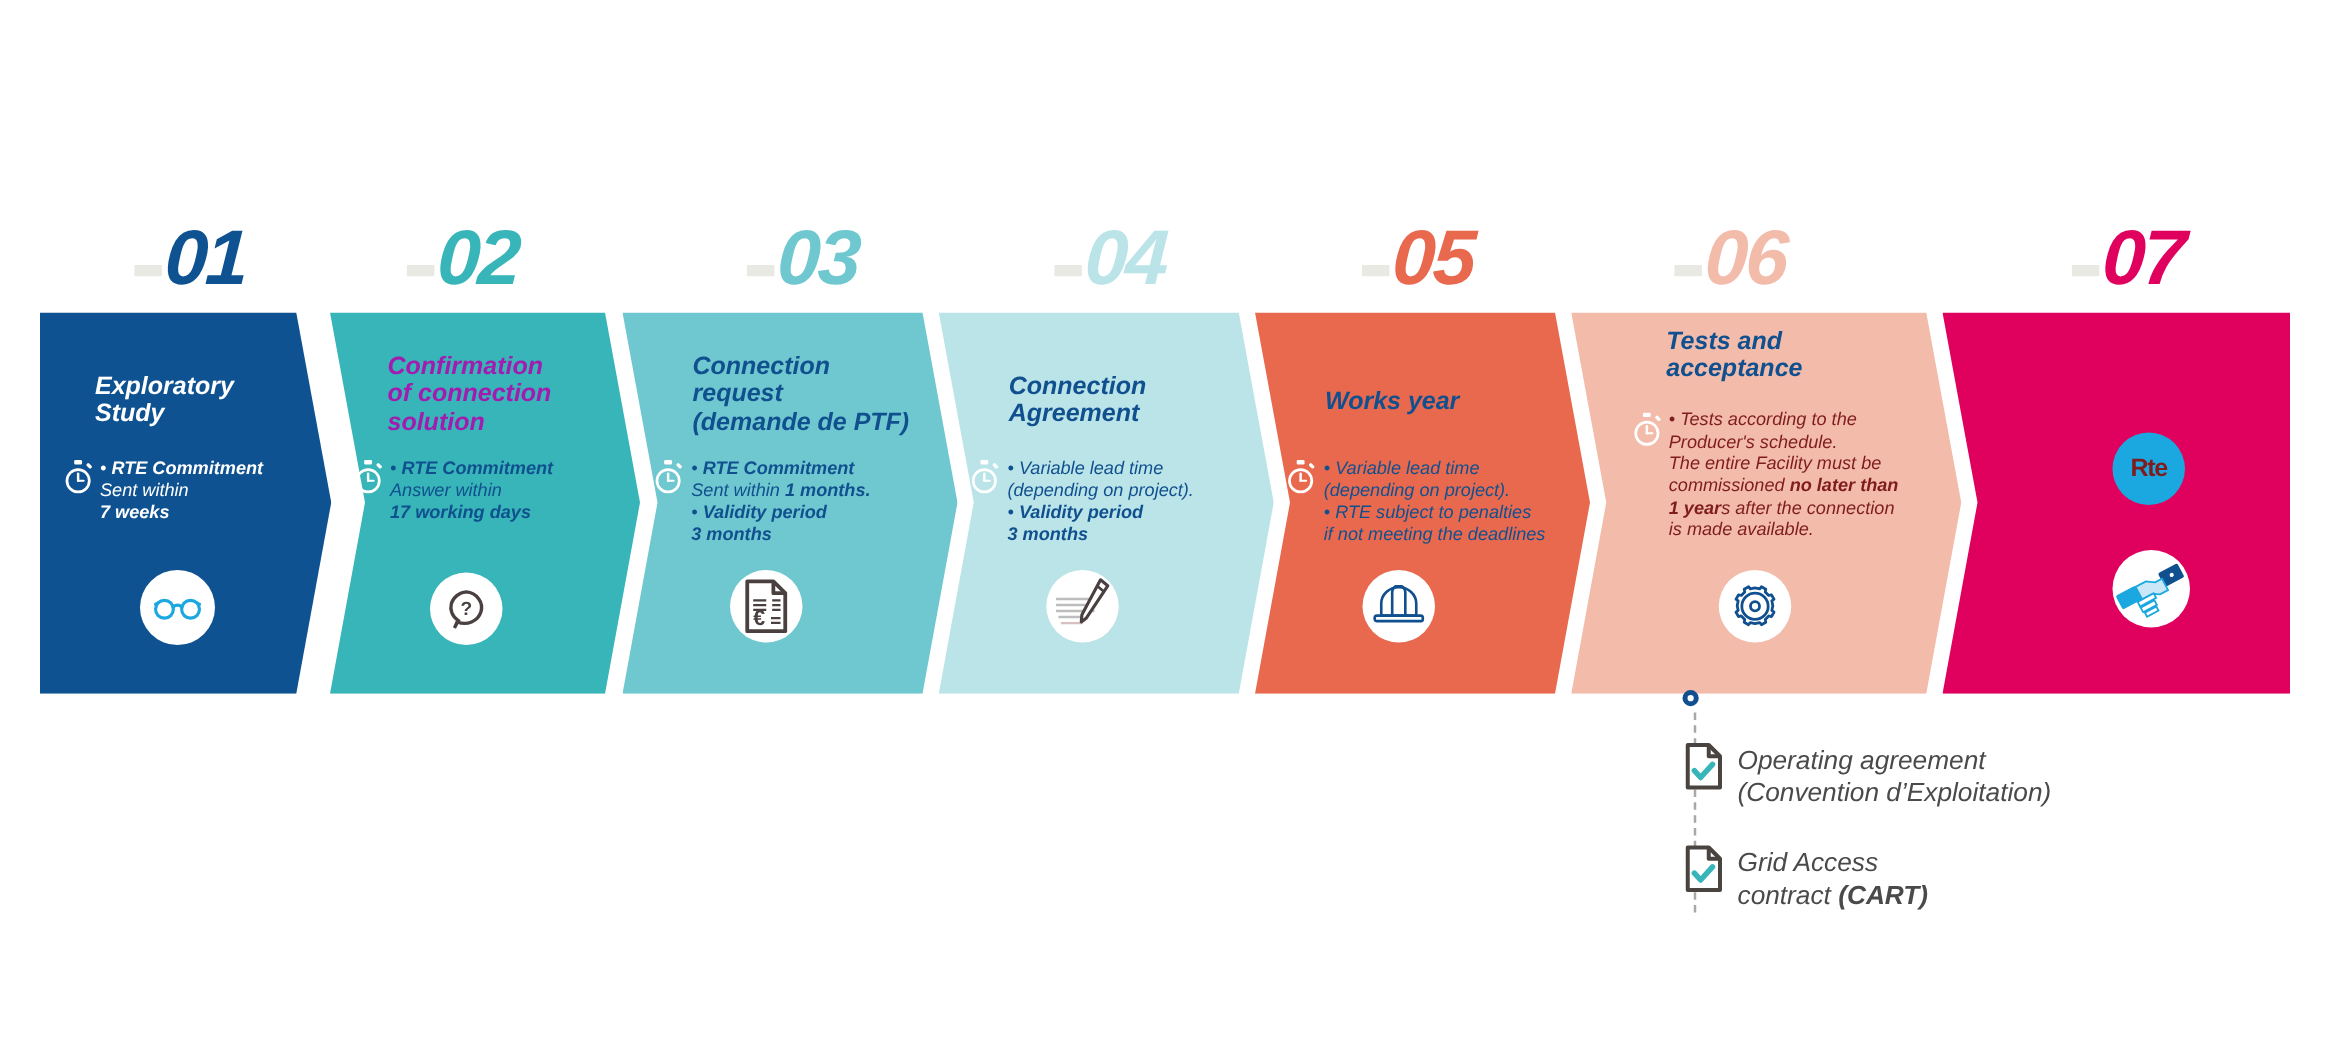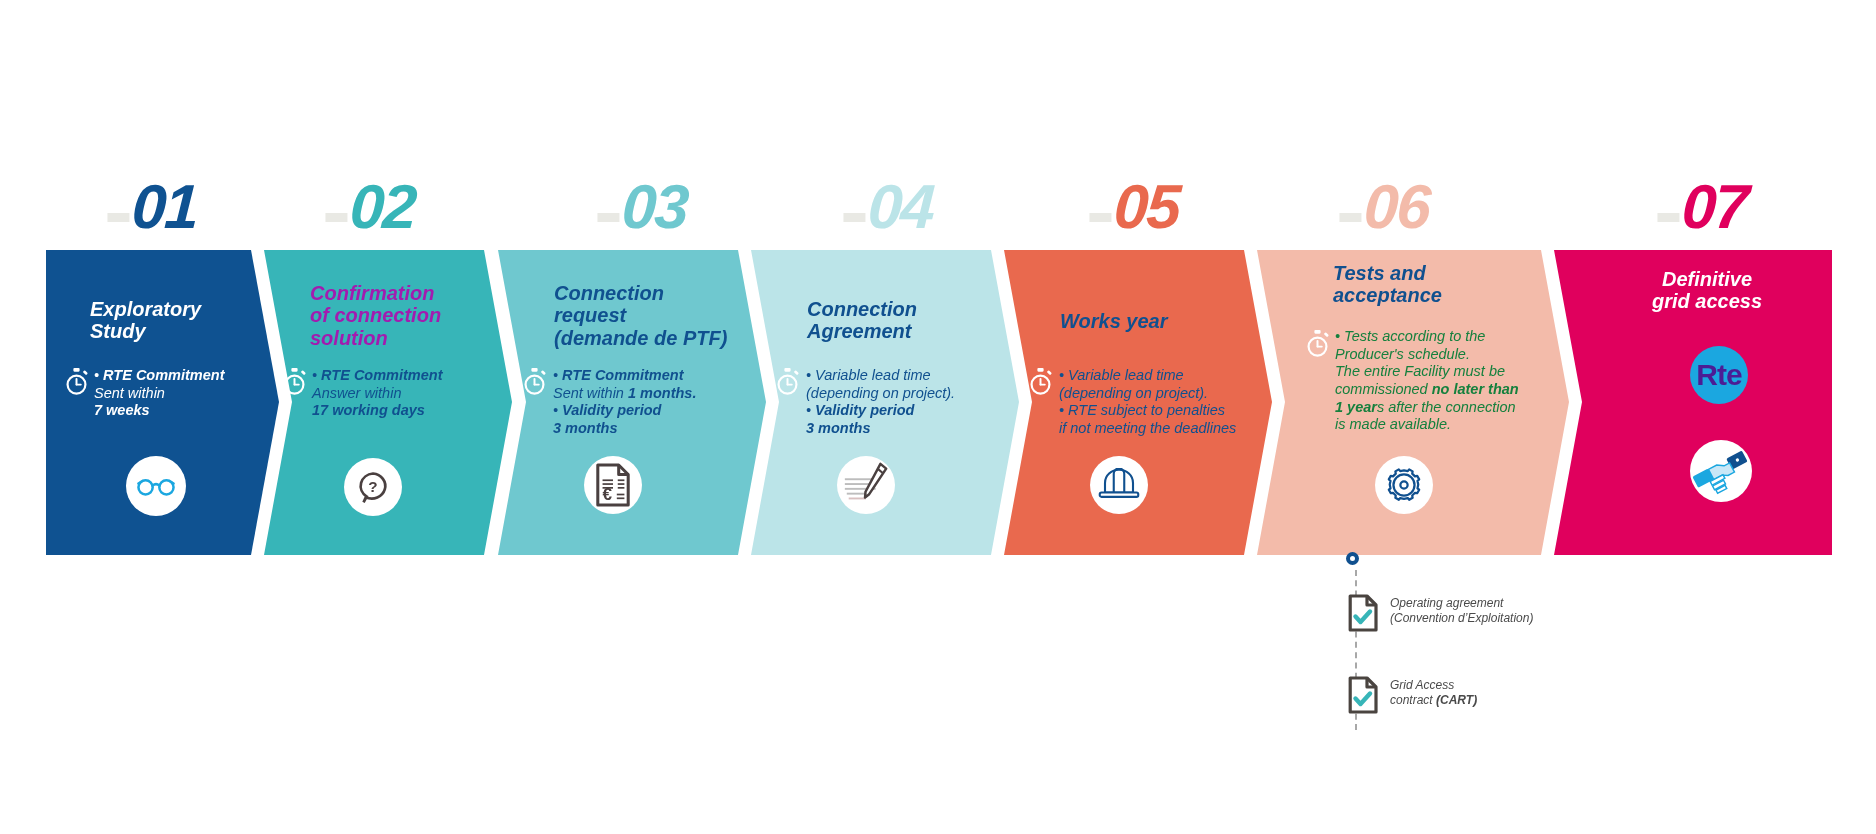--- a/index.html
+++ b/index.html
@@ -113,21 +113,21 @@
     position: absolute;
     width: 0;
     border-left: 2px dashed #a8a8a8;
   }
   .doc-row {
     position: absolute;
     display: flex;
     align-items: flex-start;
   }
   .doc-text {
-    font-size: 12px;
+    font-size: 21px;
     font-style: italic;
     color: #4a4a4a;
     line-height: 1.25;
     white-space: pre-line;
     margin-left: 12px;
     margin-top: 2px;
   }
   .doc-text b { font-weight: bold; font-style: italic; }
 </style>
 </head>
@@ -140,21 +140,21 @@
     <div class="step-num" style="left:326px;color:#37b5b8;"><span class="dash"></span><span>02</span></div>
     <div class="step-num" style="left:598px;color:#6fc8cf;"><span class="dash"></span><span>03</span></div>
     <div class="step-num" style="left:844px;color:#bbe4e8;"><span class="dash"></span><span>04</span></div>
     <div class="step-num" style="left:1090px;color:#e9694e;"><span class="dash"></span><span>05</span></div>
     <div class="step-num" style="left:1340px;color:#f3bbaa;"><span class="dash"></span><span>06</span></div>
     <div class="step-num" style="left:1658px;color:#e0005d;"><span class="dash"></span><span>07</span></div>
   </div>
 
   <div class="band">
 
-    <div class="seg" style="left:46px;width:233px;">
+    <div class="seg" style="left:32px;width:233px;">
       <svg class="shape" viewBox="0 0 233 305" preserveAspectRatio="none">
         <polygon points="0,0 205,0 233,152 205,305 0,305" fill="#0f5291"></polygon>
       </svg>
       <div class="inner">
         <div class="seg-title" style="left:44px;top:48px;color:#ffffff;">Exploratory<br>Study</div>
 
         <svg class="stopwatch" viewBox="0 0 24 26" style="left:18px;top:118px;">
           <rect x="9" y="0" width="6" height="3.5" rx="1" fill="#ffffff"></rect>
           <rect x="18.2" y="3.2" width="4.6" height="2.6" rx="1.1" fill="#ffffff" transform="rotate(42 20.5 4.5)"></rect>
           <circle cx="12" cy="16" r="8.6" fill="none" stroke="#ffffff" stroke-width="2.1"></circle>
@@ -303,43 +303,42 @@
         <div class="seg-title" style="left:76px;top:12px;color:#10508f;">Tests and<br>acceptance</div>
 
         <svg class="stopwatch" viewBox="0 0 24 26" style="left:48px;top:80px;">
           <rect x="9" y="0" width="6" height="3.5" rx="1" fill="#ffffff"></rect>
           <rect x="18.2" y="3.2" width="4.6" height="2.6" rx="1.1" fill="#ffffff" transform="rotate(42 20.5 4.5)"></rect>
           <circle cx="12" cy="16" r="8.6" fill="none" stroke="#ffffff" stroke-width="2.1"></circle>
           <line x1="12" y1="16" x2="12" y2="10.5" stroke="#ffffff" stroke-width="1.9" stroke-linecap="round"></line>
           <line x1="12" y1="16" x2="16.2" y2="16" stroke="#ffffff" stroke-width="1.7" stroke-linecap="round"></line>
         </svg>
 
-        <div class="seg-body" style="left:78px;top:78px;color:#15803d;width:235px;">• Tests according to the<br>Producer's schedule.<br>The entire Facility must be<br>commissioned <b>no later than</b><br><b>1 year</b>s after the connection<br>is made available.</div>
+        <div class="seg-body" style="left:78px;top:78px;color:#7f1d1d;width:235px;">• Tests according to the<br>Producer's schedule.<br>The entire Facility must be<br>commissioned <b>no later than</b><br><b>1 year</b>s after the connection<br>is made available.</div>
 
         <div class="seg-icon circ" style="left:118px;top:206px;width:58px;height:58px;">
           <svg viewBox="0 0 44 44" width="38" height="38">
             <g fill="none" stroke="#10508f" stroke-width="2.6" stroke-linejoin="round">
               <path d="M22 5 l4.4 .9 1.6-2.0 4.0 2.3 -.5 2.6 3.2 3.2 2.6-.5 2.3 4.0 -2.0 1.6 .9 4.4 -.9 4.4 2.0 1.6 -2.3 4.0 -2.6-.5 -3.2 3.2 .5 2.6 -4.0 2.3 -1.6-2.0 -4.4 .9 -4.4-.9 -1.6 2.0 -4.0-2.3 .5-2.6 -3.2-3.2 -2.6 .5 -2.3-4.0 2.0-1.6 -.9-4.4 .9-4.4 -2.0-1.6 2.3-4.0 2.6 .5 3.2-3.2 -.5-2.6 4.0-2.3 1.6 2.0 Z"></path>
               <circle cx="22" cy="22" r="12.2"></circle>
               <circle cx="22" cy="22" r="4.2"></circle>
             </g>
           </svg>
         </div>
       </div>
     </div>
 
     <div class="seg" style="left:1554px;width:278px;">
       <svg class="shape" viewBox="0 0 278 305" preserveAspectRatio="none">
         <polygon points="0,0 278,0 278,305 0,305 28,152" fill="#e0005d"></polygon>
       </svg>
       <div class="inner">
-        <div class="seg-title" style="left:78px;top:18px;color:#ffffff;text-align:center;width:150px;">Definitive<br>grid access</div>
 
         <div class="seg-icon circ" style="left:136px;top:96px;width:58px;height:58px;background:#1ba7e0;">
-          <span style="color:#4c1d95;font-size:30px;font-weight:bold;letter-spacing:-1px;">Rte</span>
+          <span style="color:#7f1d1d;font-size:20px;font-weight:bold;letter-spacing:-1px;">Rte</span>
         </div>
 
         <div class="seg-icon circ" style="left:136px;top:190px;width:62px;height:62px;">
           <svg viewBox="0 0 56 56" width="58" height="58">
             <g transform="rotate(-28 28 28)">
               <rect x="1" y="20" width="17" height="12" rx="1.5" fill="#1ba7e0"></rect>
               <rect x="38" y="20" width="17" height="12" rx="1.5" fill="#10508f"></rect>
               <circle cx="47" cy="26" r="1.6" fill="#ffffff"></circle>
               <path d="M18 21 h9 l6 4 h6 v10 h-7 l-5 -3 h-9 z" fill="#c9e7f7" stroke="#1ba7e0" stroke-width="1.4"></path>
               <path d="M14 32 h14 v4 h-14 z" fill="#ffffff" stroke="#1ba7e0" stroke-width="1.4"></path>

